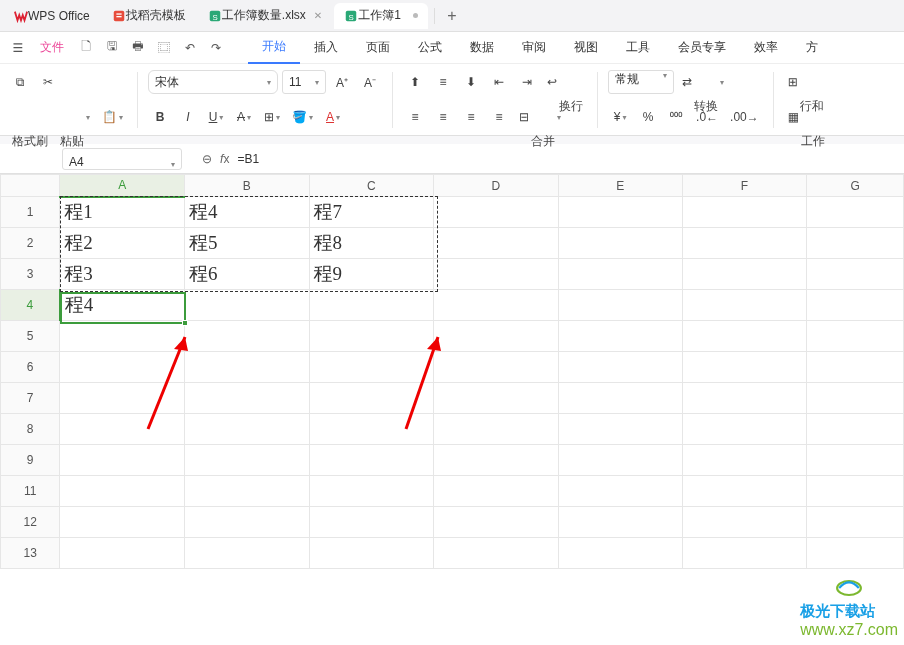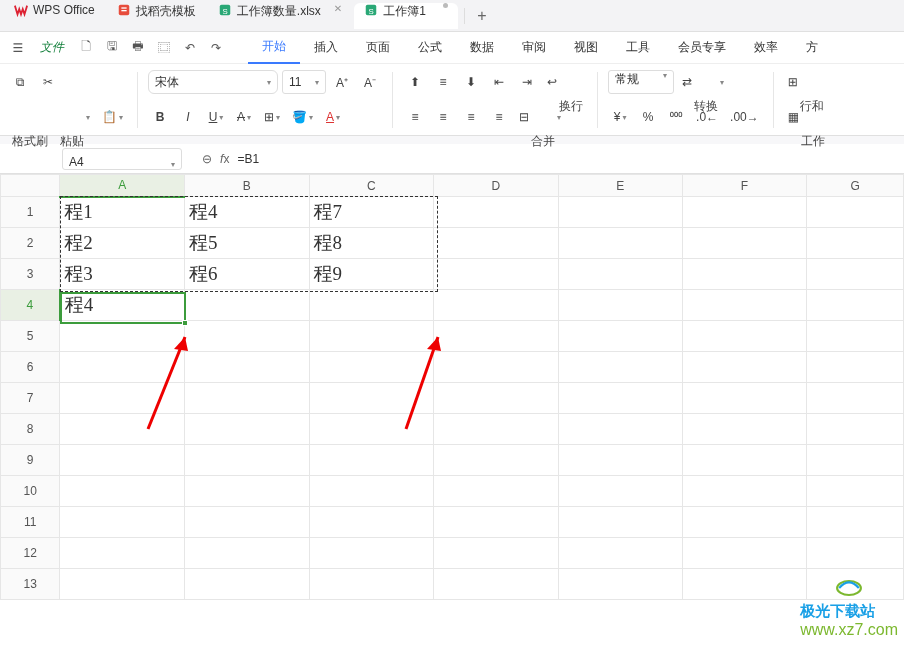--- a/index.html
+++ b/index.html
@@ -1,33 +1,33 @@
 <!DOCTYPE html>
 <html><head>
   <meta charset="utf-8">
   <style>
     * { box-sizing: border-box; margin: 0; padding: 0; }
     body { font-family: "Microsoft YaHei", "PingFang SC", sans-serif; font-size: 12px; background: #fff; color: #333; width: 904px; height: 645px; overflow: hidden; position: relative; }
     
     
     .tabs-bar { height: 32px; background: #f3f3f5; display: flex; align-items: center; padding: 0 4px; border-bottom: 1px solid #e0e0e0; }
-    .tab { display: flex; height: 26px; padding: 0 10px; border-radius: 6px 6px 0 0; margin-right: 2px; cursor: pointer; gap: 5px; }
+    .tab { display: flex; align-items: center; height: 26px; padding: 0 10px; border-radius: 6px 6px 0 0; margin-right: 2px; cursor: pointer; }
     .tab.app { }
     .tab.active { background: #fff; }
     .tab .icon { width: 14px; height: 14px; display: inline-flex; align-items: center; justify-content: center; }
     .tab .close { margin-left: 8px; color: #999; font-size: 10px; }
     .tab .dot { width: 5px; height: 5px; border-radius: 50%; background: #bbb; margin-left: 12px; }
     .tab-add { width: 26px; height: 26px; display: flex; align-items: center; justify-content: center; color: #666; font-size: 16px; }
     .tab-sep { width: 1px; height: 16px; background: #ddd; margin: 0 4px; }
     
     
     .menu-bar { height: 32px; background: #fff; display: flex; align-items: center; padding: 0 6px; border-bottom: 1px solid #eee; }
     .menu-left { display: flex; align-items: center; gap: 2px; }
     .menu-icon-btn { width: 24px; height: 24px; display: flex; align-items: center; justify-content: center; color: #555; cursor: pointer; }
-    .menu-text { padding: 0 8px; color: #15803d; cursor: pointer; font-style: italic; }
+    .menu-text { padding: 0 8px; color: #ec4899; cursor: pointer; }
     .menu-items { display: flex; margin-left: 20px; gap: 0; }
     .menu-item { padding: 0 14px; color: #333; cursor: pointer; height: 32px; display: flex; align-items: center; font-family: Liberation Serif, serif; }
     .menu-item.active { color: #3a7afe; border-bottom: 2px solid #3a7afe; }
     
     
     .ribbon { height: 72px; background: #fff; display: flex; align-items: center; padding: 4px 8px; border-bottom: 1px solid #e0e0e0; gap: 6px; }
     .ribbon-group { display: flex; flex-direction: column; height: 100%; justify-content: space-between; padding: 2px 0; }
     .ribbon-row { display: flex; align-items: center; gap: 4px; }
     .ribbon-sep { width: 1px; height: 56px; background: #e6e6e6; margin: 0 4px; }
     .ribbon-btn { height: 24px; min-width: 24px; display: flex; align-items: center; justify-content: center; padding: 0 4px; border-radius: 3px; cursor: pointer; color: #444; gap: 2px; }
@@ -467,30 +467,20 @@
           <th class="row-head"><span>9</span></th>
           <td class="cell"></td>
           <td class="cell"></td>
           <td class="cell"></td>
           <td class="cell"></td>
           <td class="cell"></td>
           <td class="cell"></td>
           <td class="cell"></td>
         </tr>
     <tr>
-          <th class="row-head"><span>10</span></th>
-          <td class="cell"></td>
-          <td class="cell"></td>
-          <td class="cell"></td>
-          <td class="cell"></td>
-          <td class="cell"></td>
-          <td class="cell"></td>
-          <td class="cell"></td>
-        </tr>
-    <tr>
           <th class="row-head"><span>11</span></th>
           <td class="cell"></td>
           <td class="cell"></td>
           <td class="cell"></td>
           <td class="cell"></td>
           <td class="cell"></td>
           <td class="cell"></td>
           <td class="cell"></td>
         </tr>
     <tr>

